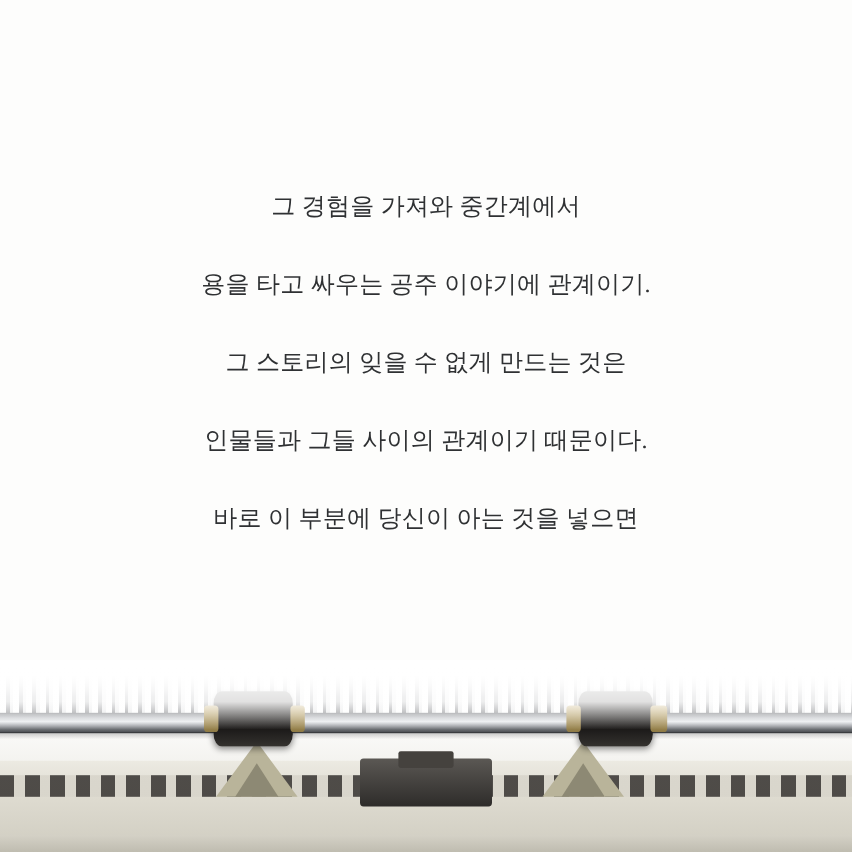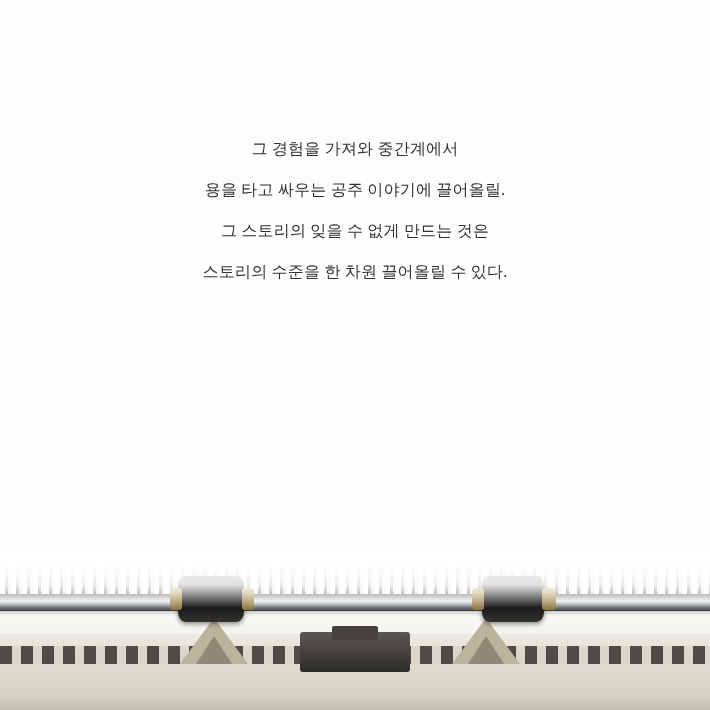--- a/index.html
+++ b/index.html
@@ -23,25 +23,26 @@
   .quote-block {
     position: absolute;
     top: 128px;
     left: 0;
     width: 710px;
     text-align: center;
     padding: 0 40px;
     box-sizing: border-box;
   }
   .quote-line {
-    font-size: 16px;
+    font-size: 20px;
     line-height: 41px;
     color: #2f3133;
     letter-spacing: 0.2px;
     white-space: nowrap;
+    margin-top: 24px;
   }
 
   
   .photo {
     position: absolute;
     left: 0;
     bottom: 0;
     width: 710px;
     height: 160px;
     overflow: hidden;
@@ -199,23 +200,24 @@
     z-index: 10;
   }
 </style>
 </head>
 <body>
 
 <div class="card">
 
   <div class="quote-block">
     <div class="quote-line">그 경험을 가져와 중간계에서</div>
-    <div class="quote-line">용을 타고 싸우는 공주 이야기에 끌어올릴.</div>
+    <div class="quote-line">용을 타고 싸우는 공주 이야기에 관계이기.</div>
     <div class="quote-line">그 스토리의 잊을 수 없게 만드는 것은</div>
-    <div class="quote-line">스토리의 수준을 한 차원 끌어올릴 수 있다.</div>
+    <div class="quote-line">인물들과 그들 사이의 관계이기 때문이다.</div>
+    <div class="quote-line">바로 이 부분에 당신이 아는 것을 넣으면</div>
   </div>
 
   <div class="photo">
     <div class="body-plate"></div>
     <div class="keyrow"></div>
     <div class="bracket b1"></div>
     <div class="bracket b2"></div>
     <div class="bracket-inner i1"></div>
     <div class="bracket-inner i2"></div>
     <div class="center-block"></div>

